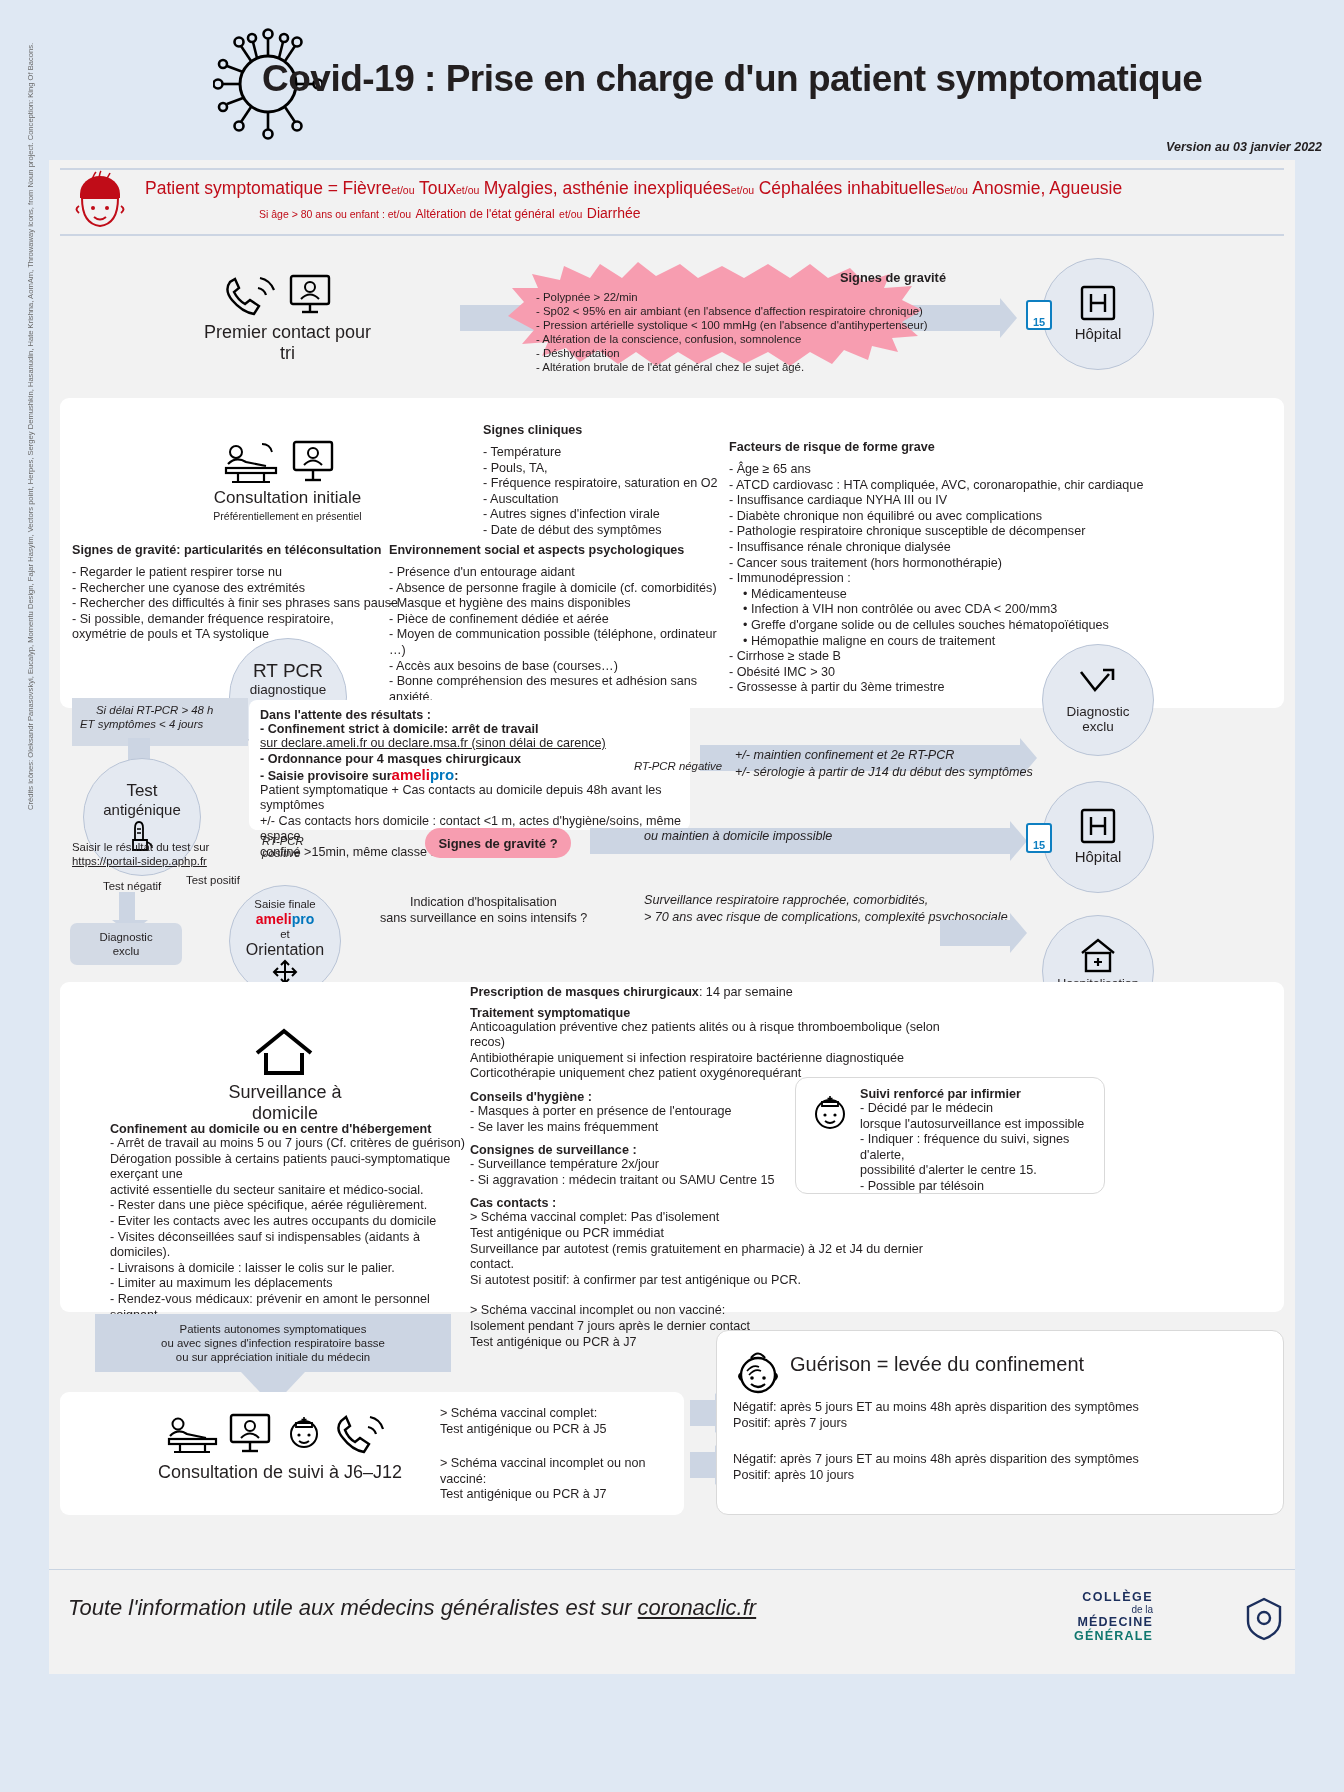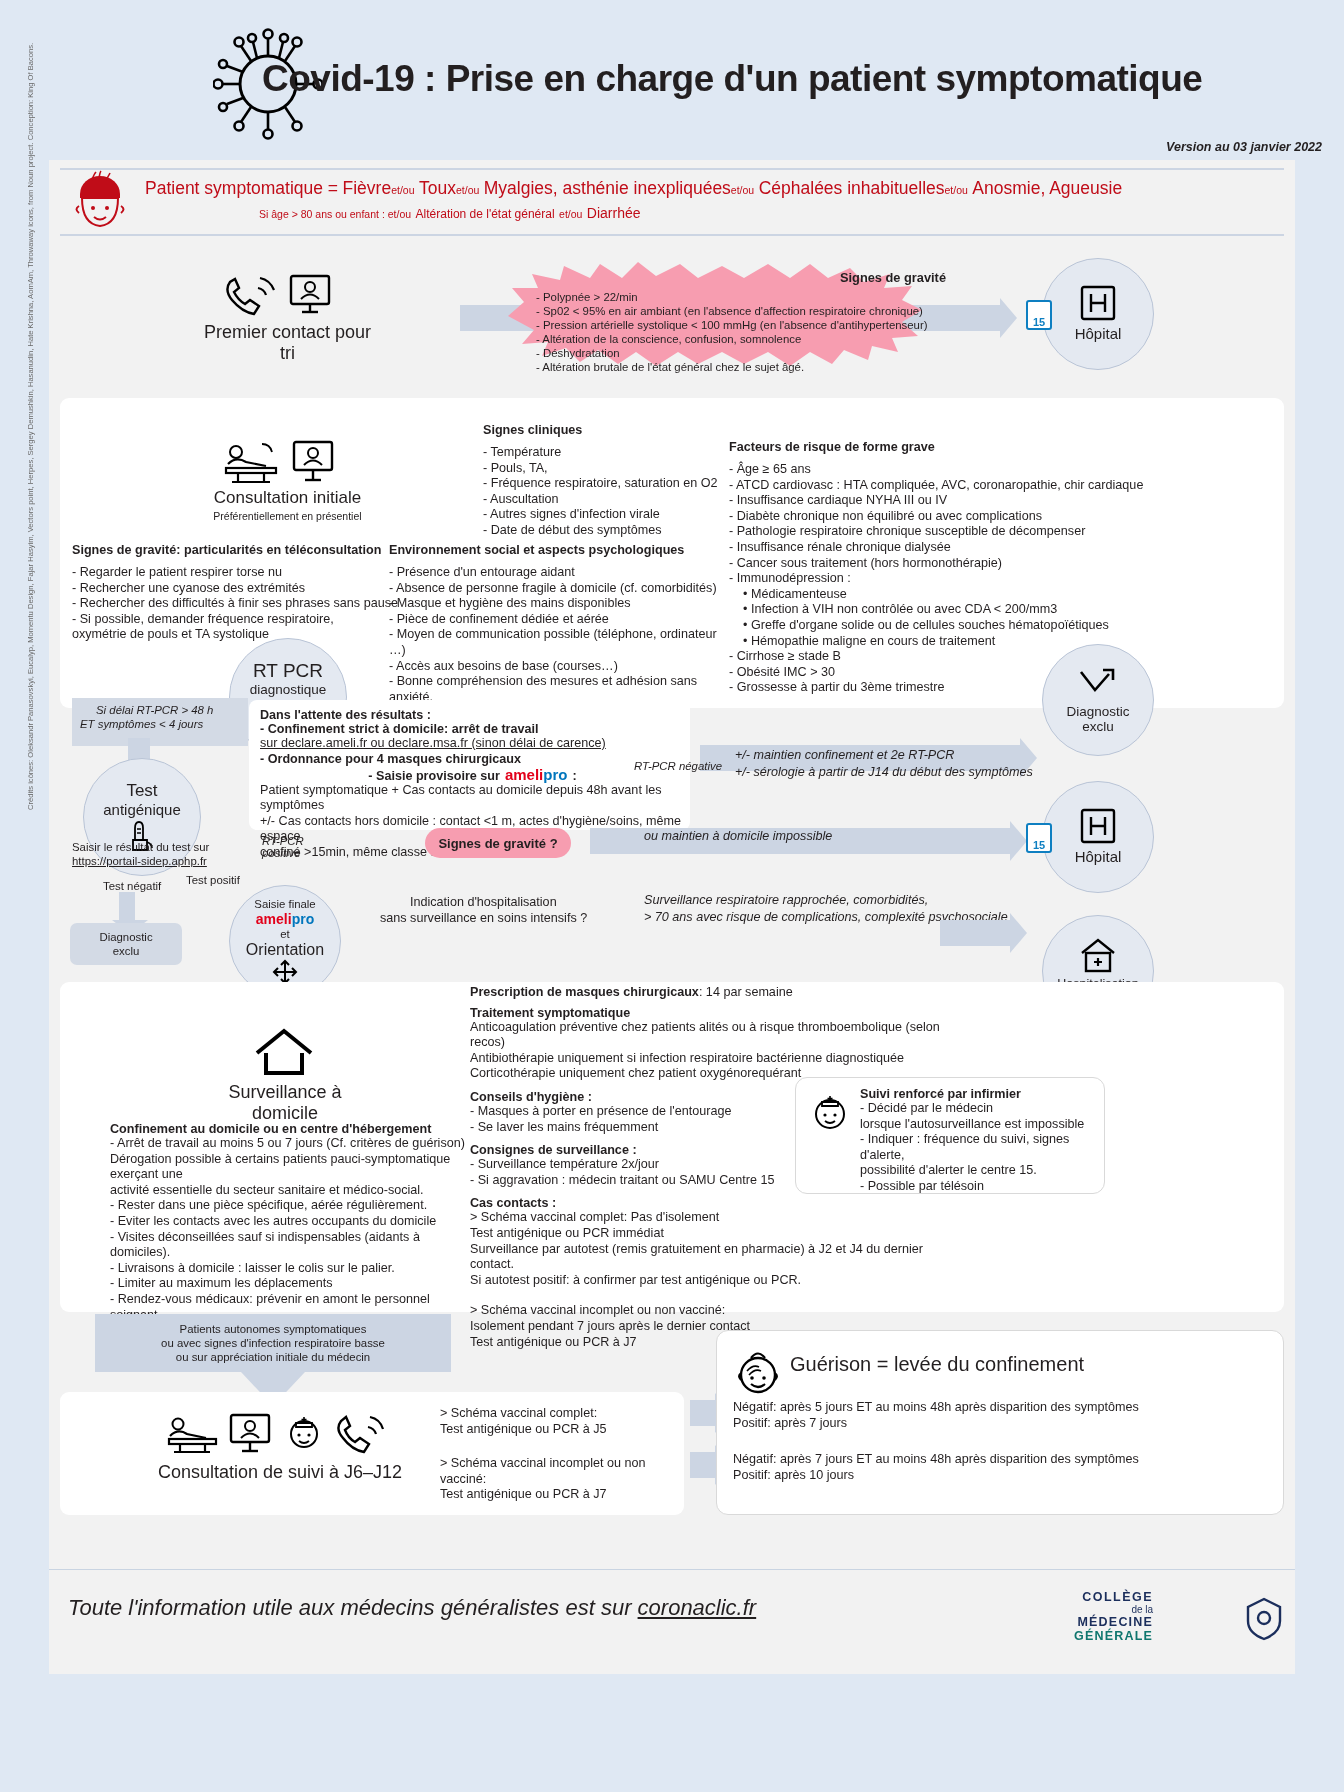--- a/index.html
+++ b/index.html
@@ -298,21 +298,21 @@
   <div class="ts">Diagnostic</div>
   <div class="ts">exclu</div>
 </div>
 
 <div class="panel" style="left:249px; top:700px; width:441px; height:130px; border-radius:8px;"></div>
 <div style="position:absolute; left:260px; top:708px; width:425px;">
   <div class="h">Dans l'attente des résultats :</div>
   <div class="h">- Confinement strict à domicile: arrêt de travail</div>
   <div class="t ul">sur declare.ameli.fr ou declare.msa.fr (sinon délai de carence)</div>
   <div class="h">- Ordonnance pour 4 masques chirurgicaux</div>
-  <div style="display:flex; align-items:baseline; gap:5px;justify-content:center;">
+  <div style="display:flex; align-items:baseline; ">
     <span class="h">- Saisie provisoire sur</span>
     <span class="amelipro"><span class="a">ameli</span><span class="b">pro</span></span>
     <span class="h">:</span>
   </div>
   <div class="t">Patient symptomatique + Cas contacts au domicile depuis 48h avant les symptômes</div>
   <div class="t">+/-  Cas contacts hors domicile : contact &lt;1 m, actes d'hygiène/soins, même espace</div>
   <div class="t">confiné &gt;15min, même classe scolaire</div>
 </div>
 
 <div class="ts it" style="position:absolute; left:634px; top:759px;">RT-PCR négative</div>

